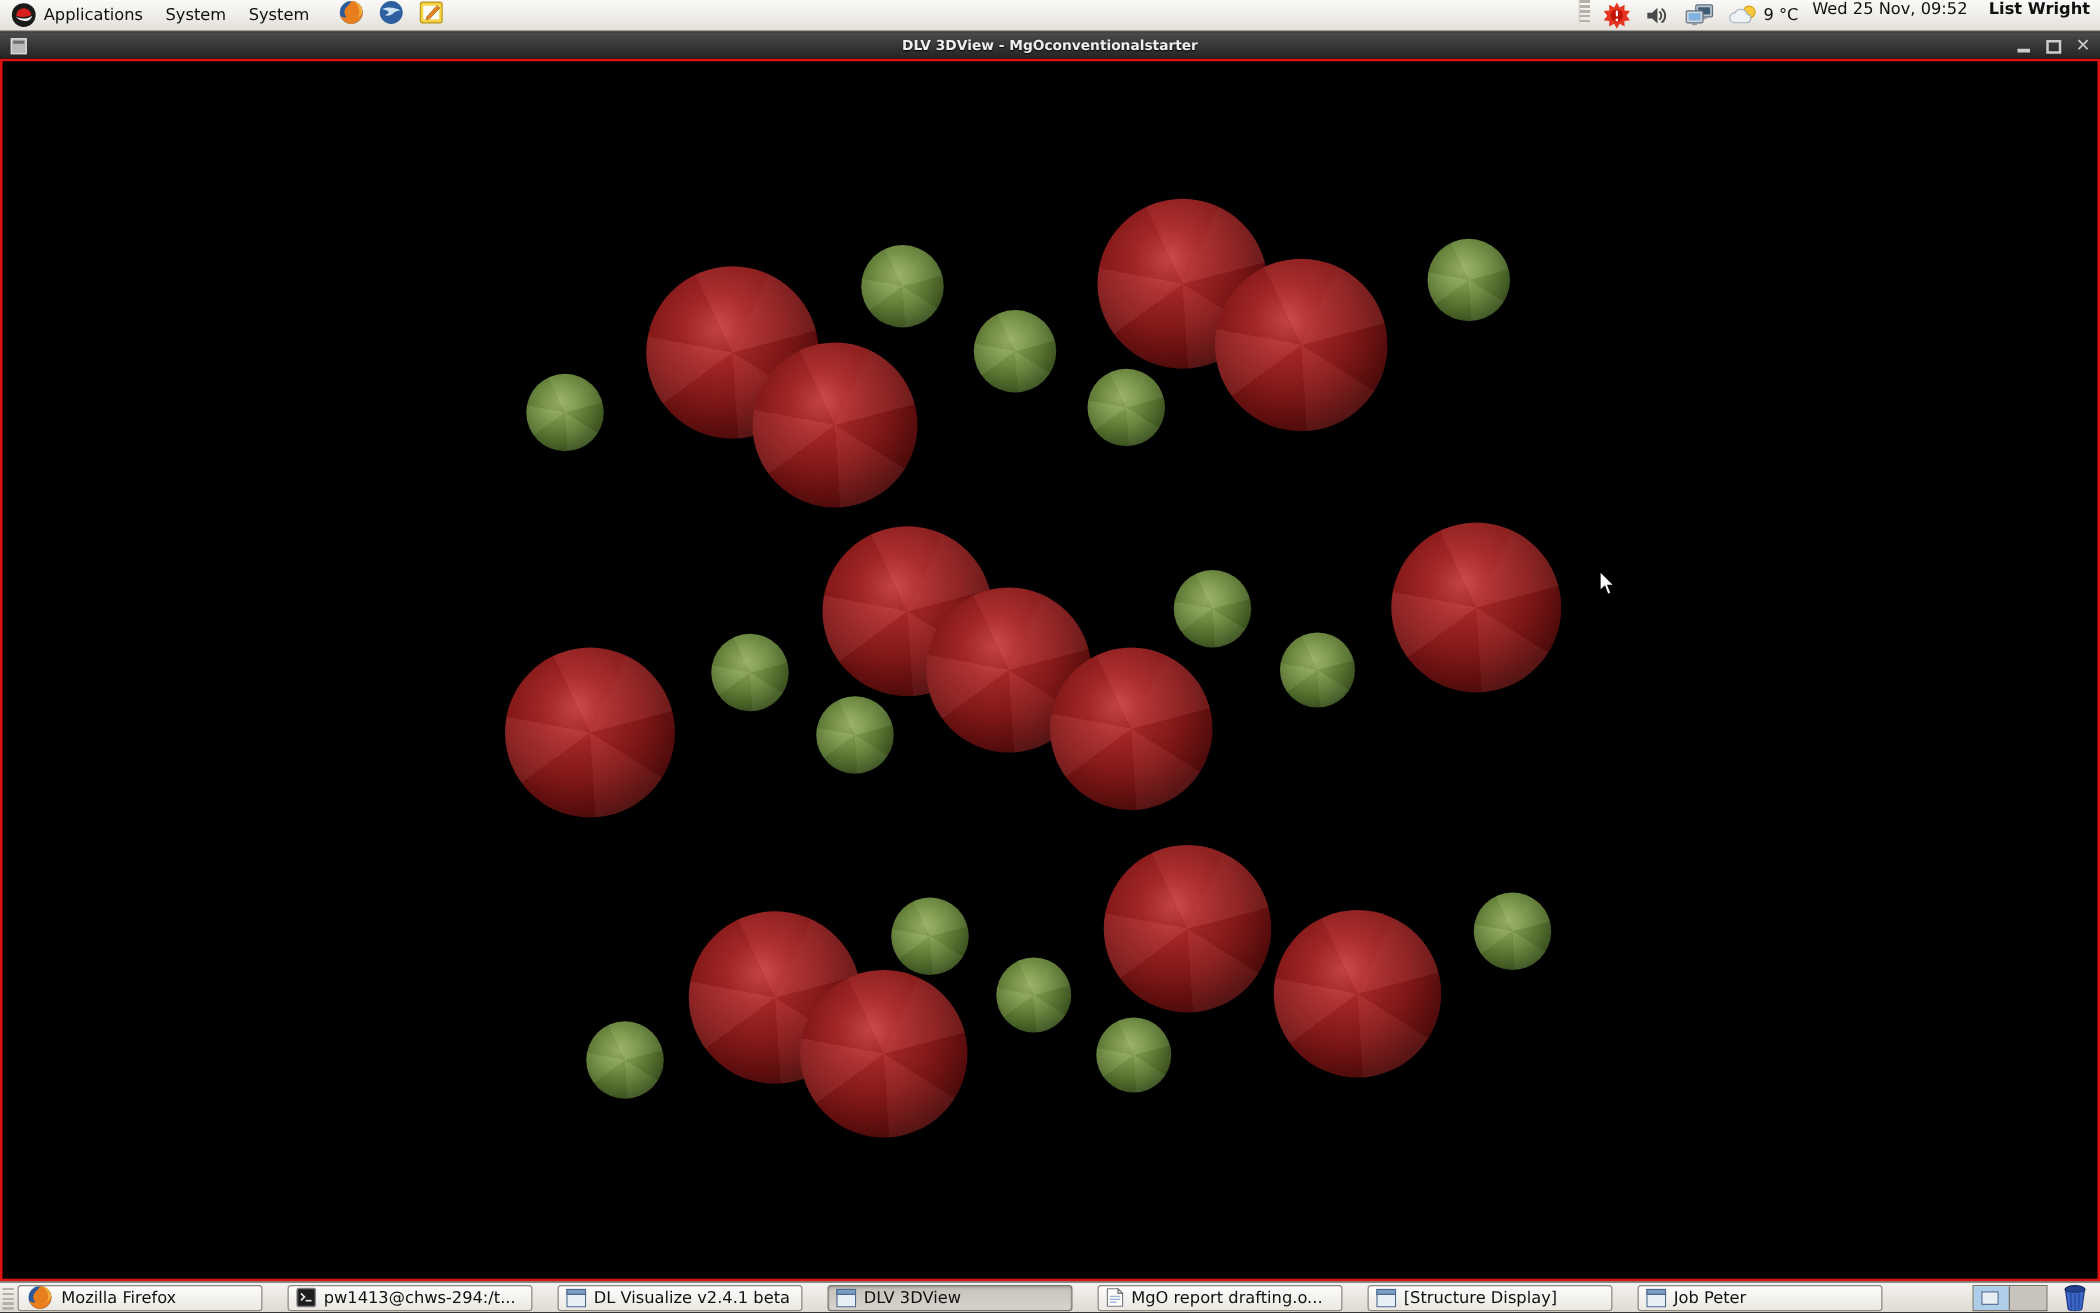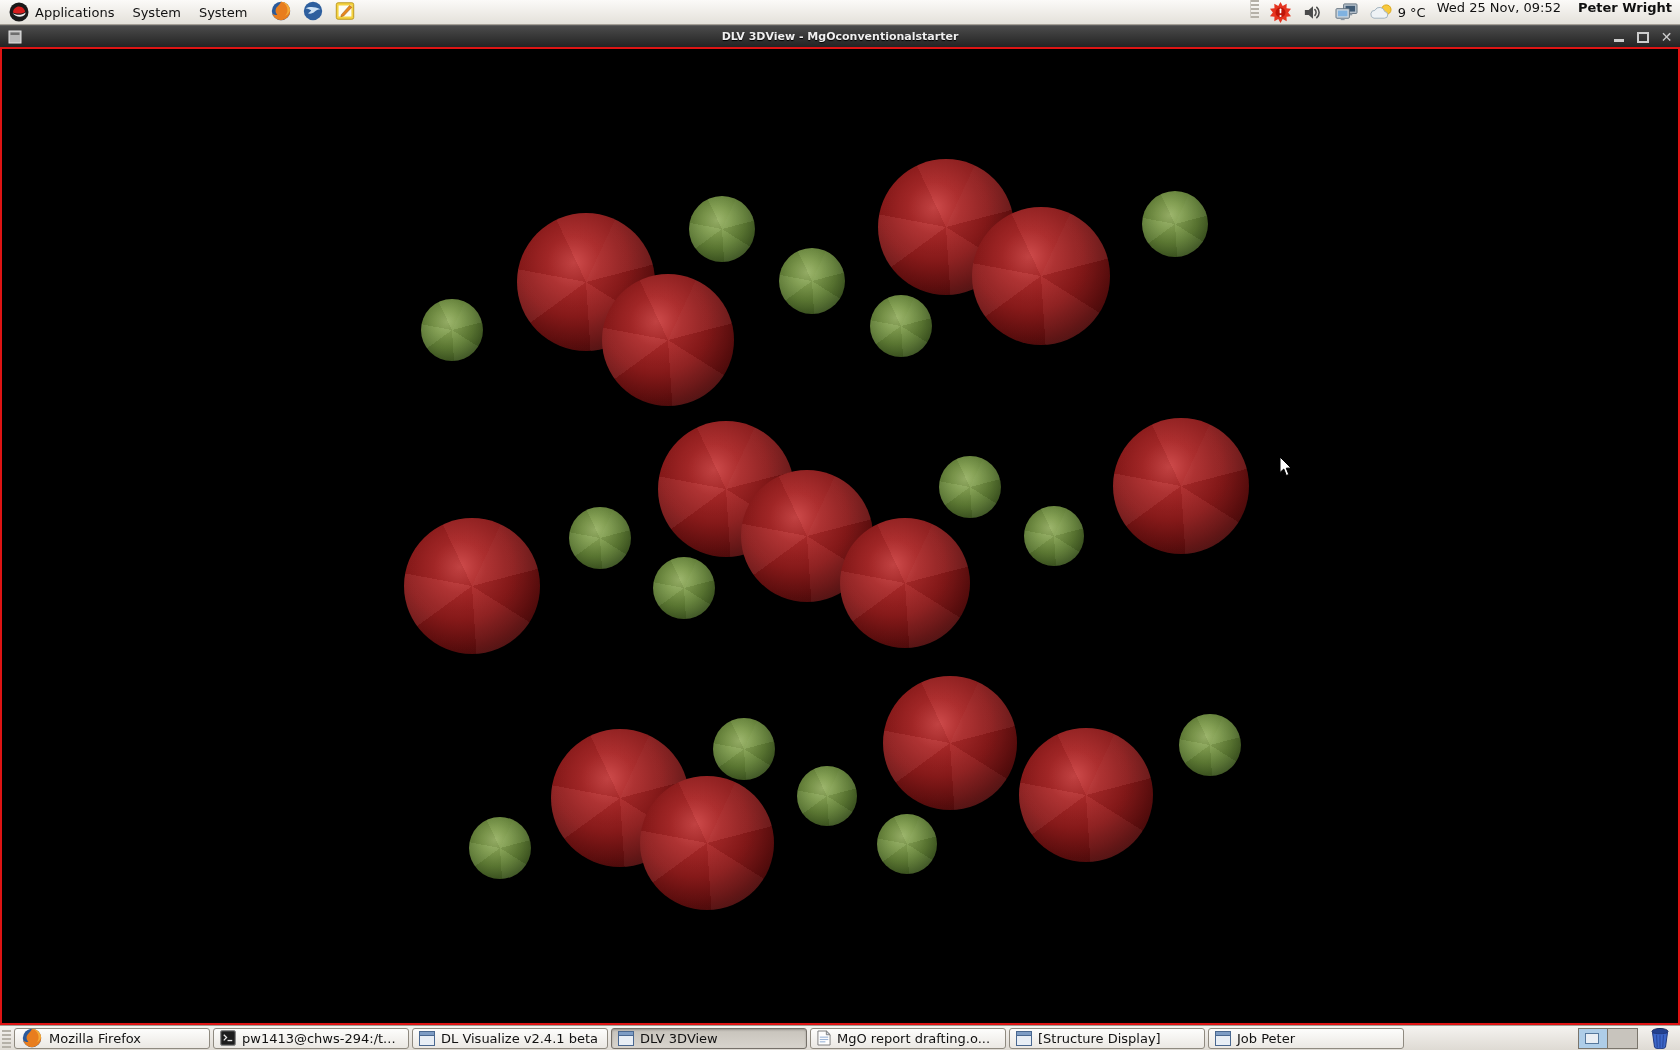--- a/index.html
+++ b/index.html
@@ -51,21 +51,21 @@
       #9cb56a 0%, #7d9a4c 25%, #5d7a33 50%, #3c5420 75%, #24350f 95%);}
   .vp-border{position:absolute;inset:0;border:2px solid #de1414;pointer-events:none;}
   .cursor{position:absolute;pointer-events:none;}
 
   
   .taskbar{position:absolute;left:0;top:1025px;width:1680px;height:25px;
     background:linear-gradient(#f5f3f0,#dedad3);border-top:1px solid #a39e95;
     display:flex;align-items:center;box-sizing:border-box;}
   .tb-handle{width:9px;height:19px;margin-left:2px;
     background:repeating-linear-gradient(0deg,#b5b1a8 0 2px,transparent 2px 4px);}
-  .tb-buttons{display:flex;gap:3px;margin-left:3px;}
+  .tb-buttons{display:flex;gap:20px;margin-left:3px;}
   .tbtn{width:196px;height:21px;box-sizing:border-box;border:1px solid #8f8a80;border-radius:3px;
     background:linear-gradient(#fdfdfc,#ebe8e3);display:flex;align-items:center;gap:6px;
     padding:0 6px;overflow:hidden;white-space:nowrap;cursor:default;}
   .tbtn.active{background:linear-gradient(#c7c3bb,#d8d4cd);border-color:#76716a;
     box-shadow:inset 0 1px 2px rgba(0,0,0,.25);}
   .tbtn .ico{flex:0 0 auto;display:flex;align-items:center;}
   .tb-right{margin-left:auto;display:flex;align-items:center;gap:12px;padding-right:10px;}
   .ws-switcher{display:flex;border:1px solid #7a756c;height:19px;}
   .ws-cell{width:29px;height:19px;box-sizing:border-box;background:#c8c4bd;position:relative;}
   .ws-cell.active{background:#aecde8;border-right:1px solid #7a756c;}
@@ -151,21 +151,21 @@
       <span class="weather">
         <span class="status-icon" id="weather-icon-slot">
             <svg width="25" height="19" viewBox="0 0 26 20">
               <circle cx="17" cy="7" r="5" fill="#f8c93c" stroke="#d9a416"></circle>
               <path d="M4 16 a4.2 4.2 0 0 1 1 -8.3 a5.5 5.5 0 0 1 10.3 1.2 a3.6 3.6 0 0 1 3.2 3.6 a3.5 3.5 0 0 1 -3.5 3.5 Z" fill="#eef2f5" stroke="#9fb0bd"></path>
             </svg>
           </span>
         <span>9 °C</span>
       </span>
       <span>Wed 25 Nov, 09:52</span>
-      <span class="user-name">Peter Wright</span>
+      <span class="user-name">List Wright</span>
     </div>
   </div>
 
   <div class="titlebar">
     <span class="t-icon" id="titlebar-icon-slot"><svg width="14" height="14" viewBox="0 0 14 14">
           <rect x="1" y="1" width="12" height="12" fill="#b9b9b9" stroke="#e4e4e4"></rect>
           <rect x="2.5" y="2.5" width="9" height="2.5" fill="#6e6e6e"></rect>
         </svg></span>
     <span class="title-text">DLV 3DView - MgOconventionalstarter</span>
     <span class="win-controls">

